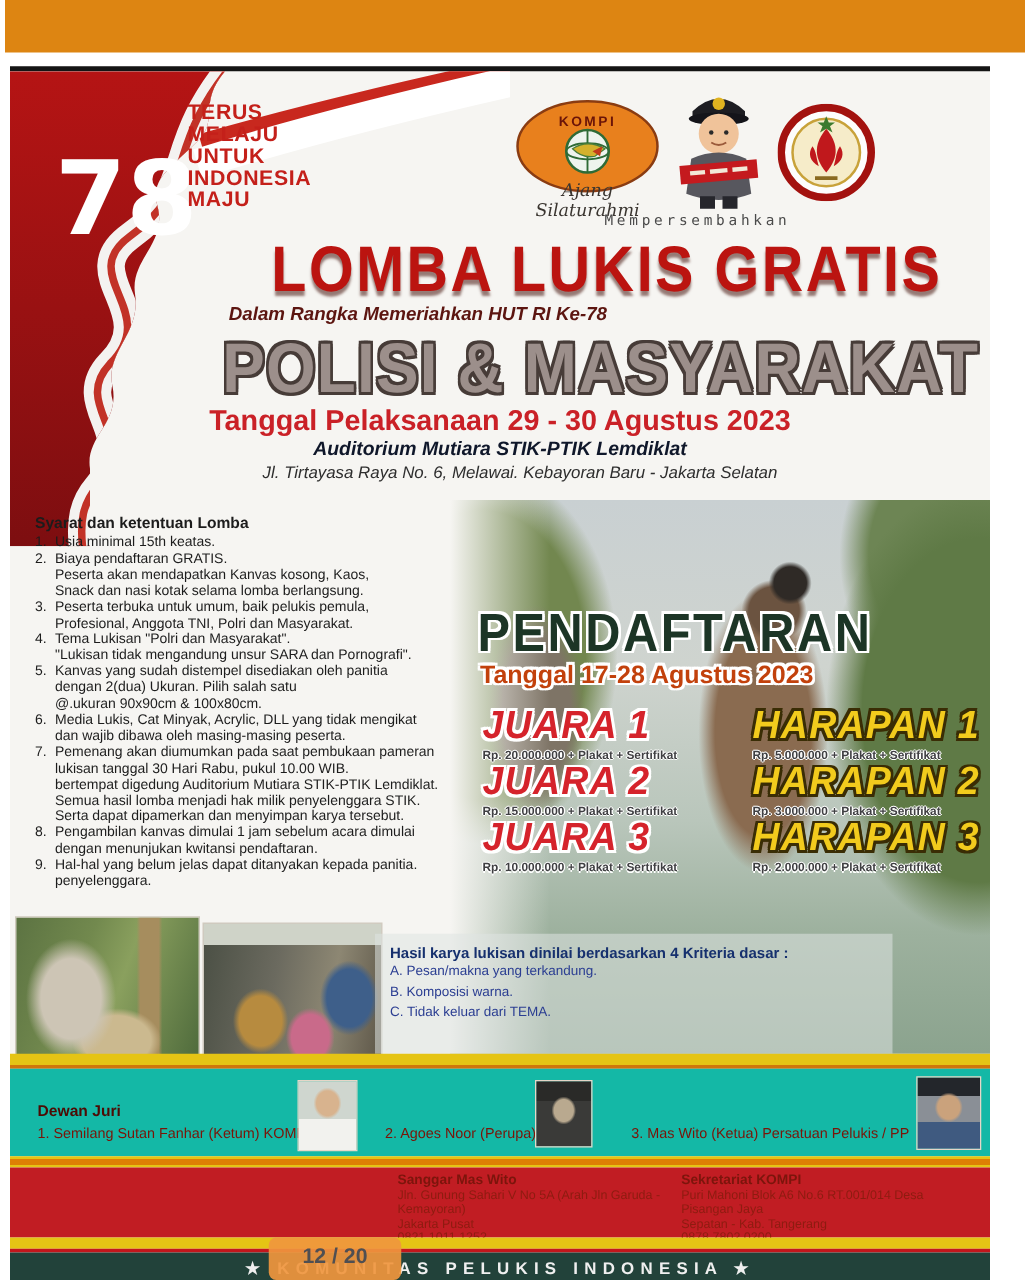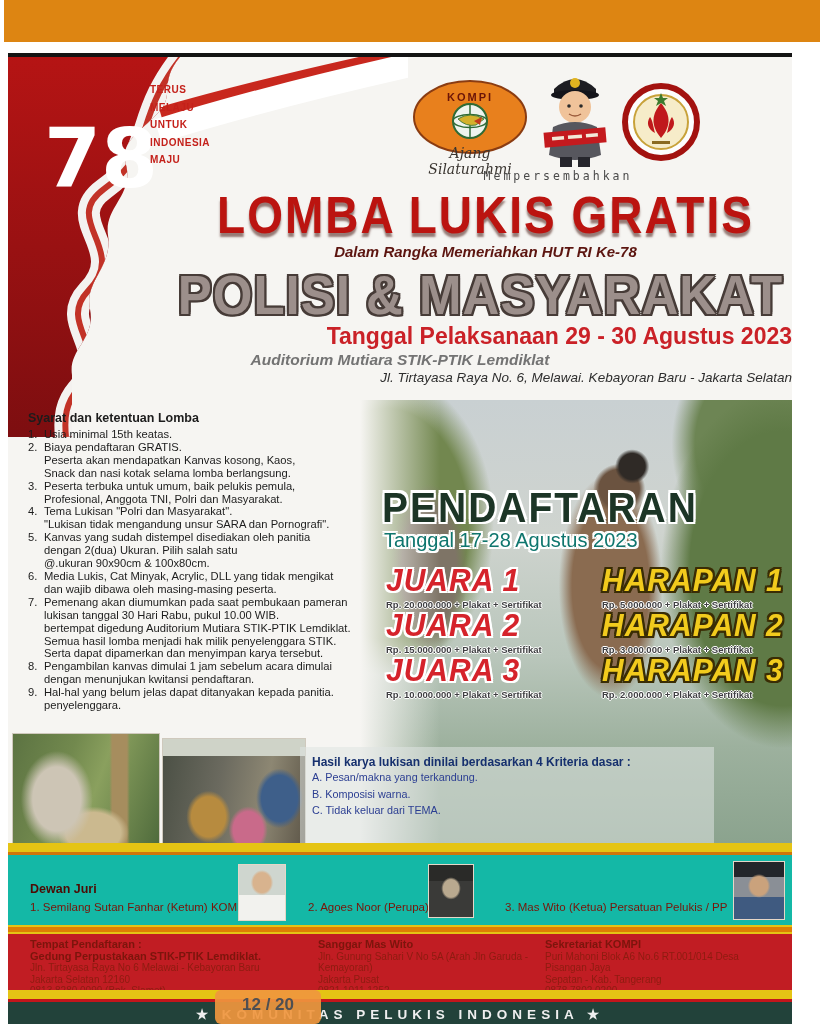--- a/index.html
+++ b/index.html
@@ -8,43 +8,43 @@
   .abs{position:absolute;}
 
   
   .top-bar{left:4px;top:0;width:816px;height:42px;background:#dd8512;}
 
   
   .poster{left:8px;top:53px;width:784px;height:971px;background:#f6f5f2;
           border-top:4px solid #141414;box-sizing:content-box;}
 
   
-  .campaign-lines{left:142px;top:24px;color:#c4201a;font-weight:bold;font-size:10px;
+  .campaign-lines{left:142px;top:24px;color:#c4201a;font-weight:bold;font-size:17px;
                   line-height:17.5px;letter-spacing:.5px;}
   .kompi-caption{left:400px;top:88px;width:124px;text-align:center;
                  font-family:"DejaVu Serif",serif;font-style:italic;font-size:14px;color:#3a3530;}
   .presents{left:420px;top:112px;width:260px;text-align:center;
             font-family:"DejaVu Sans Mono",monospace;font-size:11.5px;letter-spacing:3px;color:#4a4a4a;}
 
   .main-title{left:175px;top:128px;width:605px;text-align:center;
               font-size:46px;font-weight:bold;letter-spacing:2px;color:#bb1410;
               transform:scaleY(1.12);transform-origin:top;
               text-shadow:0 3px 2px rgba(70,20,12,.55);white-space:nowrap;}
-  .subtitle{left:175px;top:186px;width:605px;text-align:center;
+  .subtitle{left:175px;top:186px;width:605px;text-align:left;
             font-style:italic;font-weight:bold;font-size:15px;color:#5c1510;}
   .secondary-title{left:165px;top:205px;width:615px;text-align:center;
                    font-size:51px;font-weight:bold;letter-spacing:1px;color:#9c8f8b;
                    transform:scaleY(1.1);transform-origin:top;white-space:nowrap;
                    text-shadow:-2px 0 #473c38,2px 0 #473c38,0 -2px #473c38,0 2px #473c38,
                                2px 2px #473c38,-2px -2px #473c38,2px -2px #473c38,-2px 2px #473c38;}
-  .event-date{left:0;top:266px;width:784px;text-align:right;
+  .event-date{left:0;top:266px;width:784px;text-align:center;
               font-size:23px;font-weight:bold;color:#ca2127;}
   .venue{left:0;top:294px;width:784px;text-align:center;
-         font-size:15.5px;font-weight:bold;font-style:italic;color:#737373;}
-  .address{left:0;top:313px;width:784px;text-align:right;
+         font-size:15.5px;font-weight:bold;font-style:italic;color:#0f172a;}
+  .address{left:16px;top:313px;width:784px;text-align:center;
            font-size:13.5px;font-style:italic;color:#2e2e2e;}
 
   
   .painting{left:352px;top:343px;width:432px;height:443px;
     background:
       radial-gradient(26px 26px at 63% 15%, #2f2a26 0 50%, transparent 66%),
       radial-gradient(42px 40px at 60% 20%, #6b5340 0 48%, transparent 62%),
       radial-gradient(74px 160px at 58% 42%, #8a6b50 0 52%, transparent 70%),
       radial-gradient(60px 130px at 16% 38%, #7e7466 0 45%, transparent 65%),
       radial-gradient(150px 210px at 6% 28%, #72874f 0 55%, transparent 72%),
@@ -58,21 +58,21 @@
   .rules{left:20px;top:354px;width:350px;color:#1c1c1c;}
   .rules-heading{font-weight:bold;font-size:12.5px;margin-bottom:3px;}
   .rule{display:flex;font-size:11.2px;line-height:12.9px;}
   .rule-num{width:16px;flex:none;}
   .rule-text{white-space:pre-line;}
 
   
   .reg-heading{left:374px;top:426px;width:380px;font-size:39px;font-weight:bold;letter-spacing:2px;
       color:#1c3526;transform:scaleY(1.1);transform-origin:top;white-space:nowrap;
       text-shadow:-2px 0 #fff,2px 0 #fff,0 -2px #fff,0 2px #fff,2px 2px #fff,-2px -2px #fff,2px -2px #fff,-2px 2px #fff;}
-  .reg-date{left:376px;top:472px;font-size:20px;font-weight:normal;color:#0f766e;
+  .reg-date{left:376px;top:472px;font-size:20px;font-weight:bold;color:#c2410c;
       text-shadow:-2px 0 #fff,2px 0 #fff,0 -2px #fff,0 2px #fff,2px 2px #fff,-2px -2px #fff,2px -2px #fff,-2px 2px #fff;}
   .prize-col{display:flex;flex-direction:column;}
   .col-juara{left:378px;top:506px;width:215px;}
   .col-harapan{left:594px;top:506px;width:190px;justify-content:center;}
   .prize{height:44px;margin-bottom:1px;}
   .prize-title{font-size:30px;font-weight:bold;font-style:italic;letter-spacing:1px;white-space:nowrap;
       transform:scaleY(1.05);transform-origin:top left;}
   .juara .prize-title{color:#d5232b;
       text-shadow:-2px 0 #fff,2px 0 #fff,0 -2px #fff,0 2px #fff,2px 2px #fff,-2px -2px #fff,2px -2px #fff,-2px 2px #fff;}
   .harapan .prize-title{color:#f2cb1d;
@@ -340,27 +340,20 @@
       <div class="abs jury-photo jp1"></div>
       <div class="abs jury-name jn2">2. Agoes Noor (Perupa)</div>
       <div class="abs jury-photo jp2"></div>
       <div class="abs jury-name jn3">3. Mas Wito (Ketua) Persatuan Pelukis / PP</div>
       <div class="abs jury-photo jp3"></div>
     </div>
 
     <div class="abs stripe-b"></div>
 
     <div class="abs contacts-band">
-      <div class="abs contact-col cc1">
-        <div class="contact-title">Tempat Pendaftaran :</div>
-        <div class="contact-sub">Gedung Perpustakaan  STIK-PTIK Lemdiklat.</div>
-        <div>Jln. Tirtayasa Raya No 6 Melawai - Kebayoran Baru</div>
-        <div>Jakarta Selatan 12160</div>
-        <div>0813 8280 0099 (Bpk. Slamet)</div>
-      </div>
       <div class="abs contact-col cc2">
         <div class="contact-title">Sanggar Mas Wito</div>
         <div>Jln. Gunung Sahari V No 5A (Arah Jln Garuda - Kemayoran)</div>
         <div>Jakarta Pusat</div>
         <div>0821 1011 1252</div>
       </div>
       <div class="abs contact-col cc3">
         <div class="contact-title">Sekretariat KOMPI</div>
         <div>Puri Mahoni Blok A6 No.6 RT.001/014 Desa Pisangan Jaya</div>
         <div>Sepatan - Kab. Tangerang</div>

